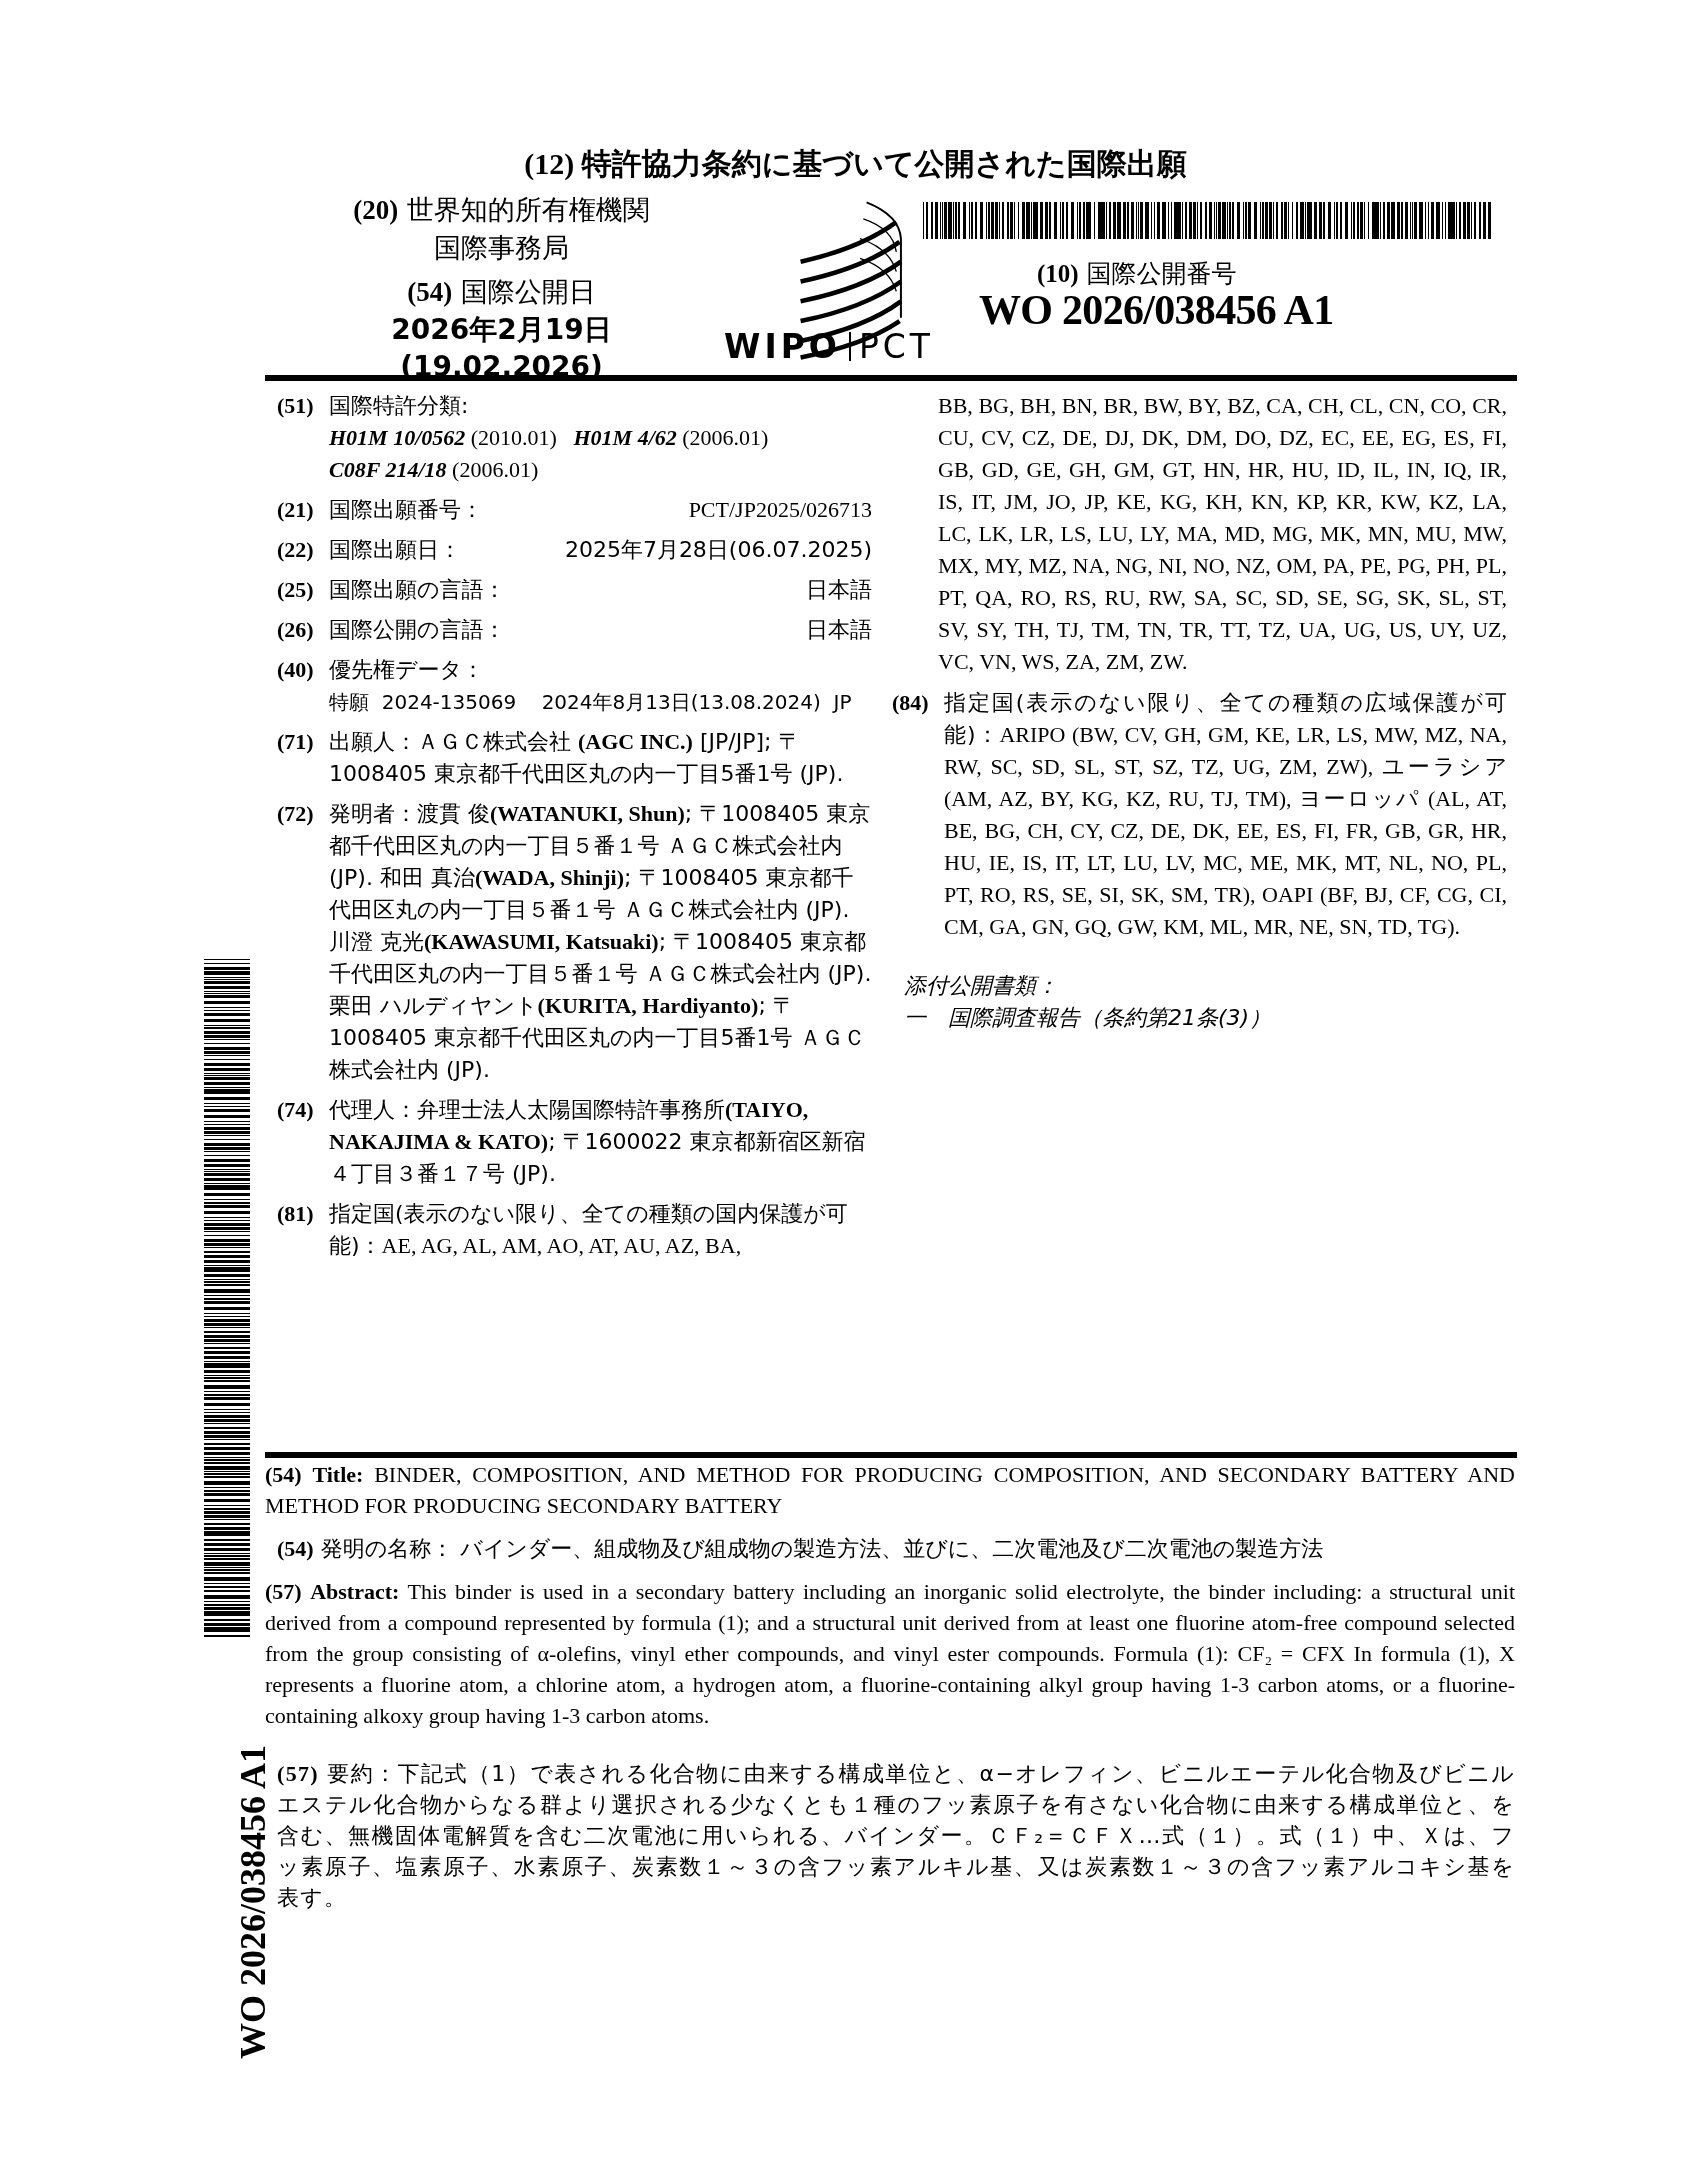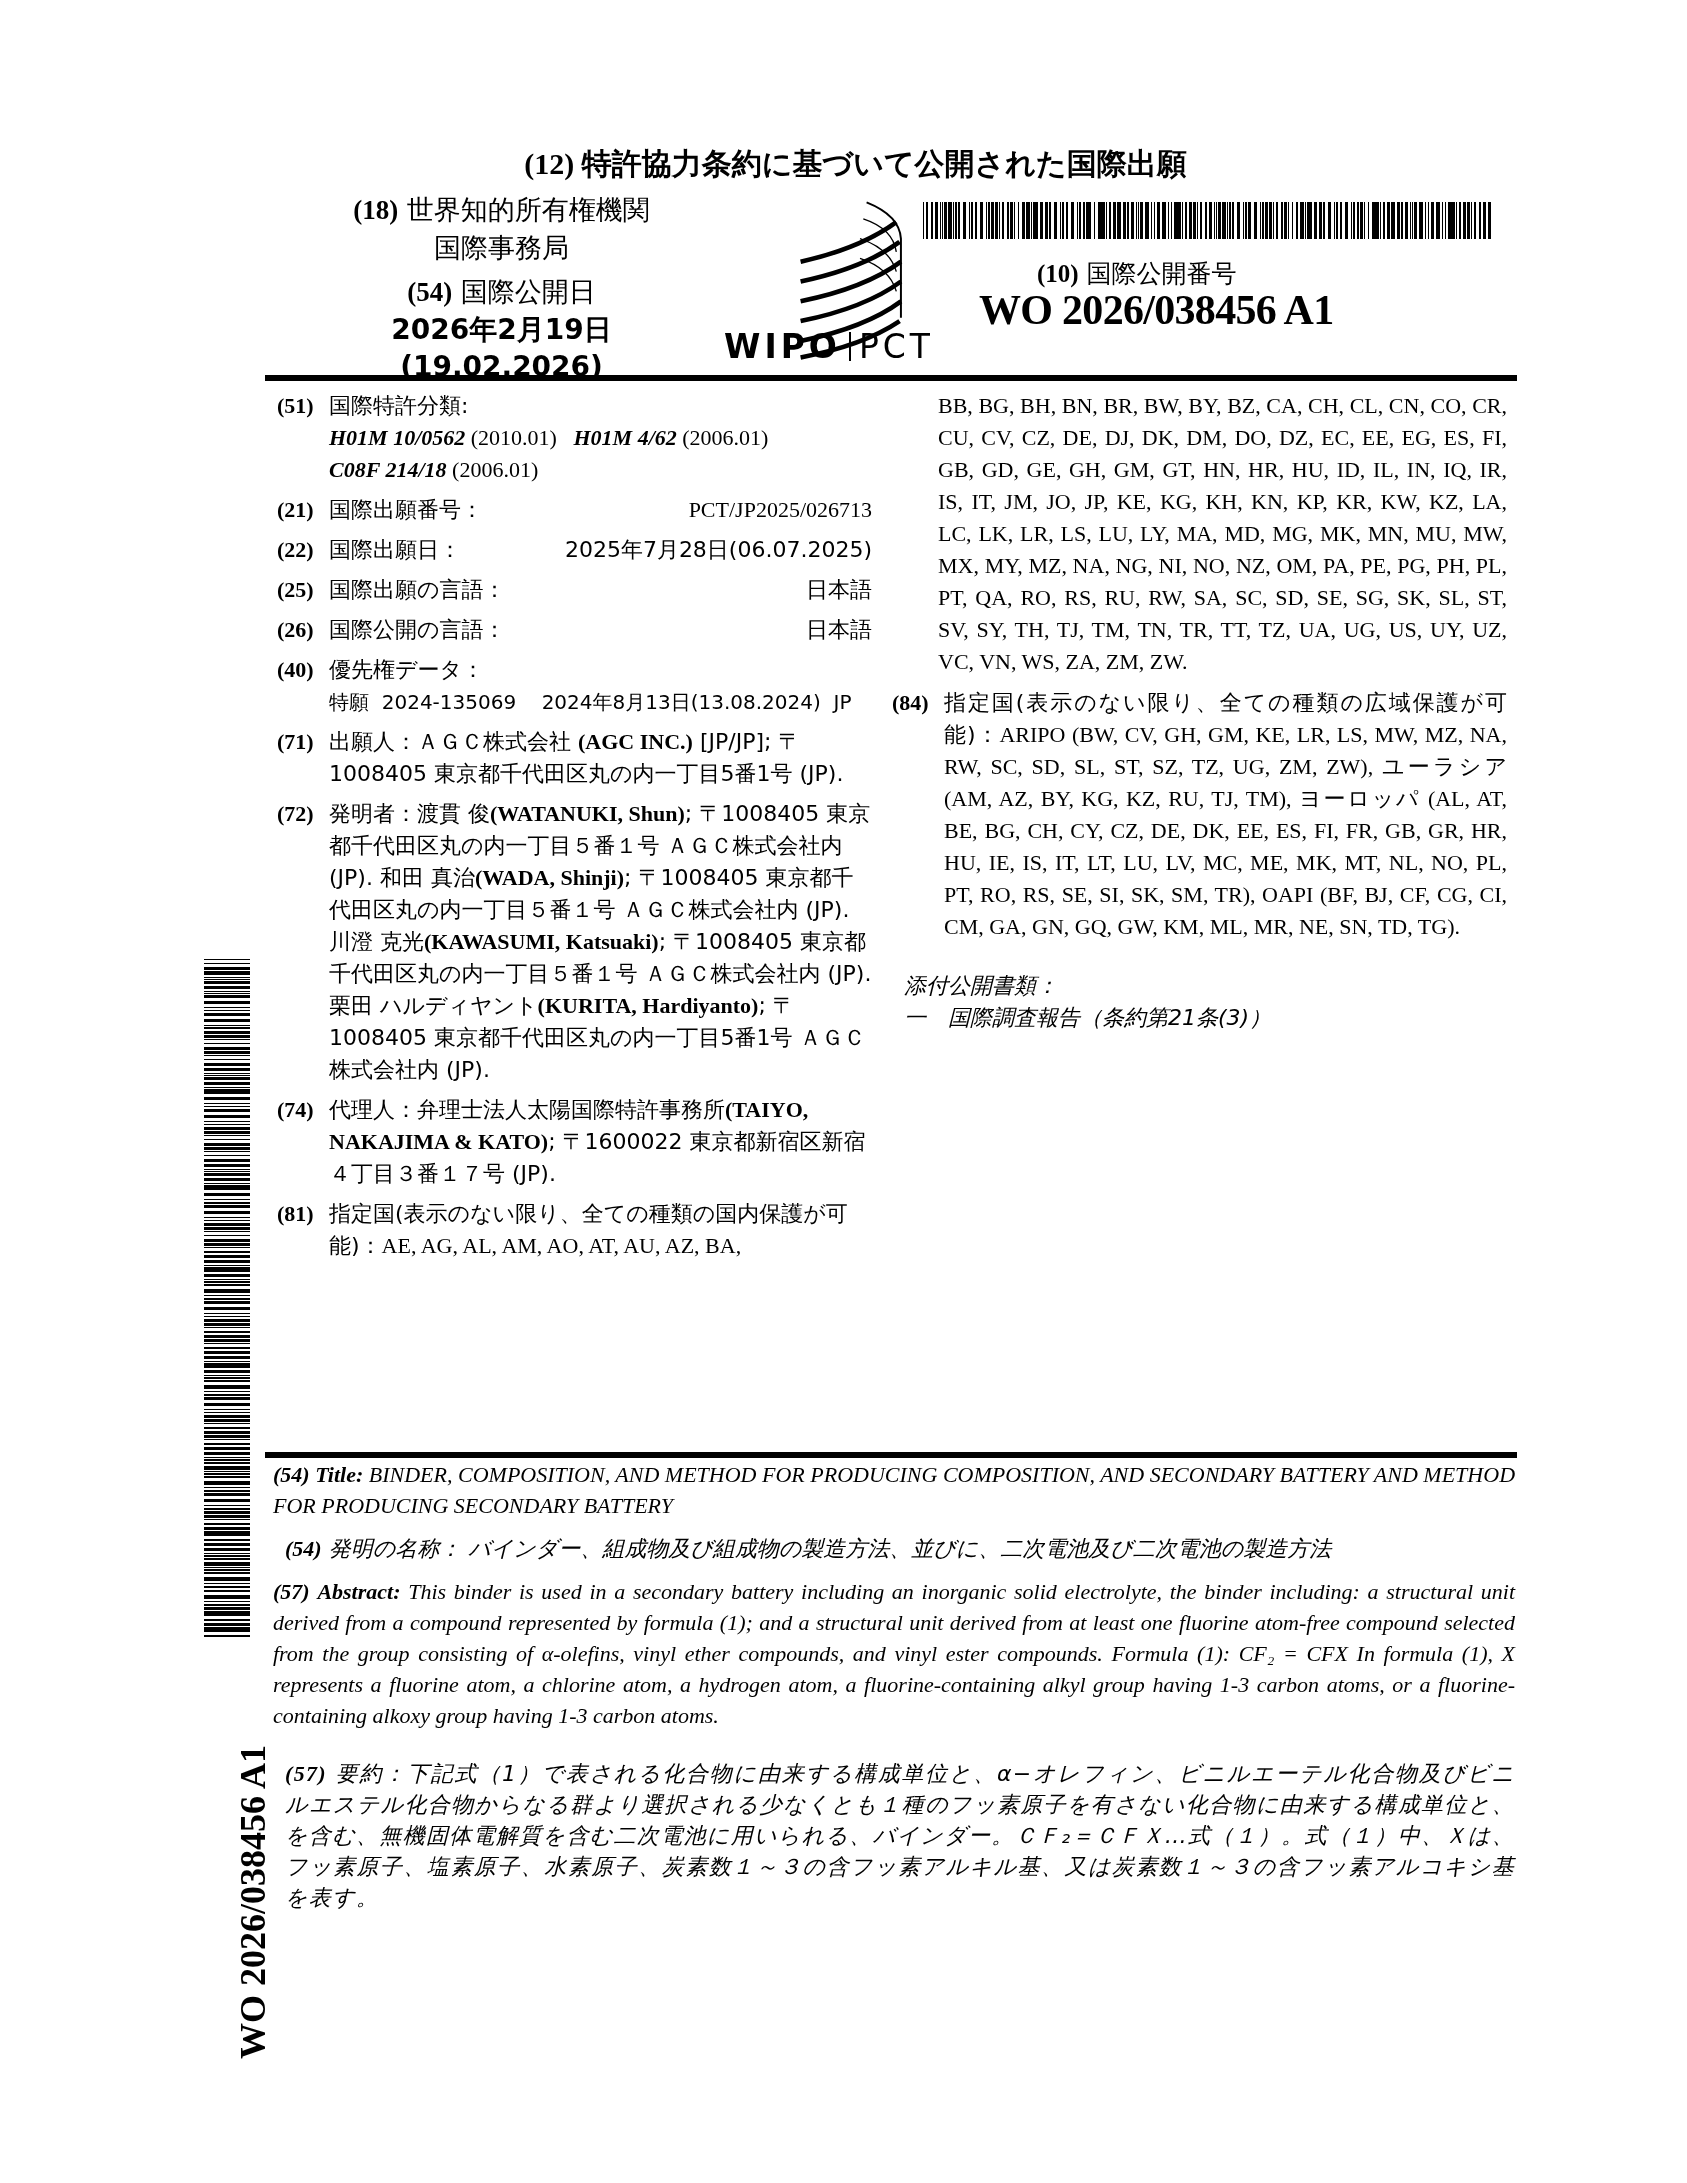--- a/index.html
+++ b/index.html
@@ -37,33 +37,33 @@
   #col-right { left:892px; top:390px; width:615px; }
   .entry { position:relative; padding-left:52px; margin-bottom:8px; }
   .entry .code { position:absolute; left:0; top:0; font-weight:bold; }
   .entry .row { display:flex; justify-content:space-between; }
   .ipc i { font-weight:bold; }
   .bold { font-weight:bold; }
   .ccodes { padding-left:46px; text-align:justify; }
 
   
   #bottom { position:absolute; left:265px; top:1459px; width:1250px; font-size:22px; line-height:31px; }
-  #bottom p { margin:0 0 12px 8px; text-align:justify;font-style:italic; }
+  #bottom p { margin:0 0 12px 0; text-align:justify; }
   #bottom .lbl { font-weight:bold; }
   #bottom .jp-block { letter-spacing:1.3px; }
 </style>
 </head>
 <body>
 
 <div class="abs jp" id="doc-kind">
   <span class="num">(12) 特許協力条約に基づいて公開された国際出願</span>
 </div>
 
 <div class="abs jp" id="office">
-  <div><span class="num">(18)</span>
+  <div><span class="num">(20)</span>
        <span>世界知的所有権機関</span></div>
   <div>国際事務局</div>
 </div>
 
 <div class="abs jp" id="pubdate-block">
   <div><span class="num">(54)</span>
        <span>国際公開日</span></div>
   <div class="date">2026年2月19日(19.02.2026)</div>
 </div>
 

